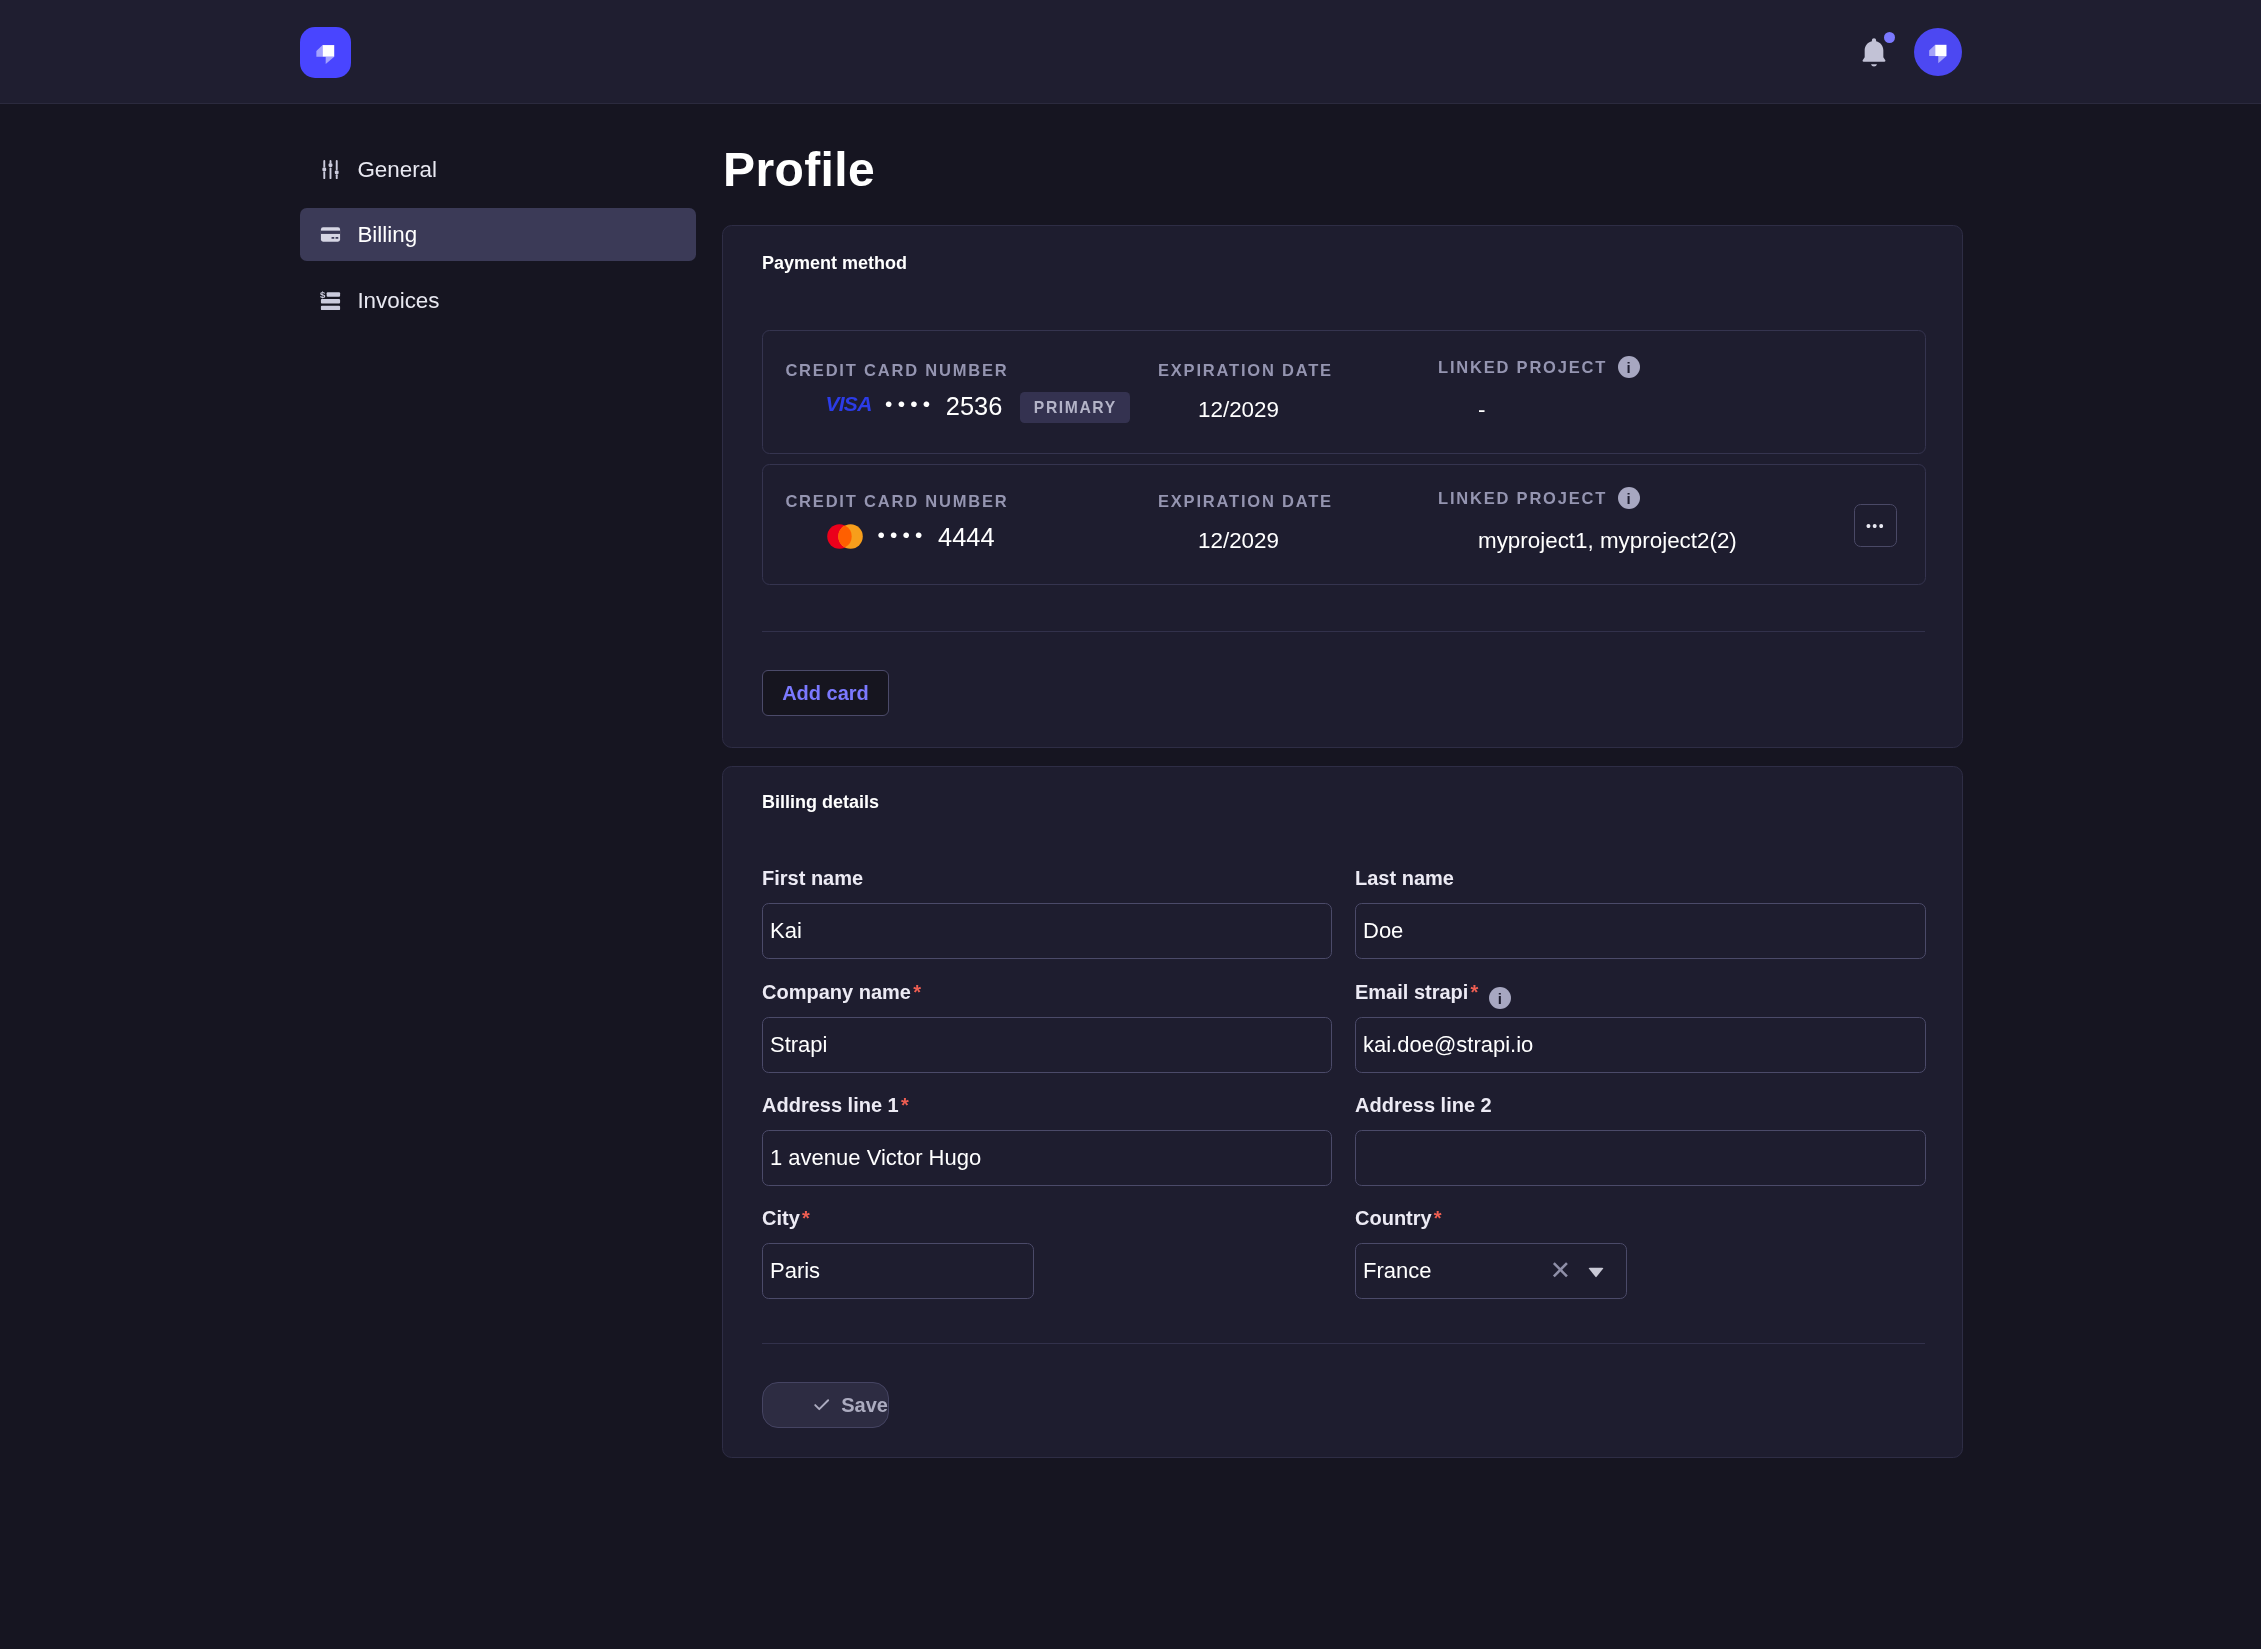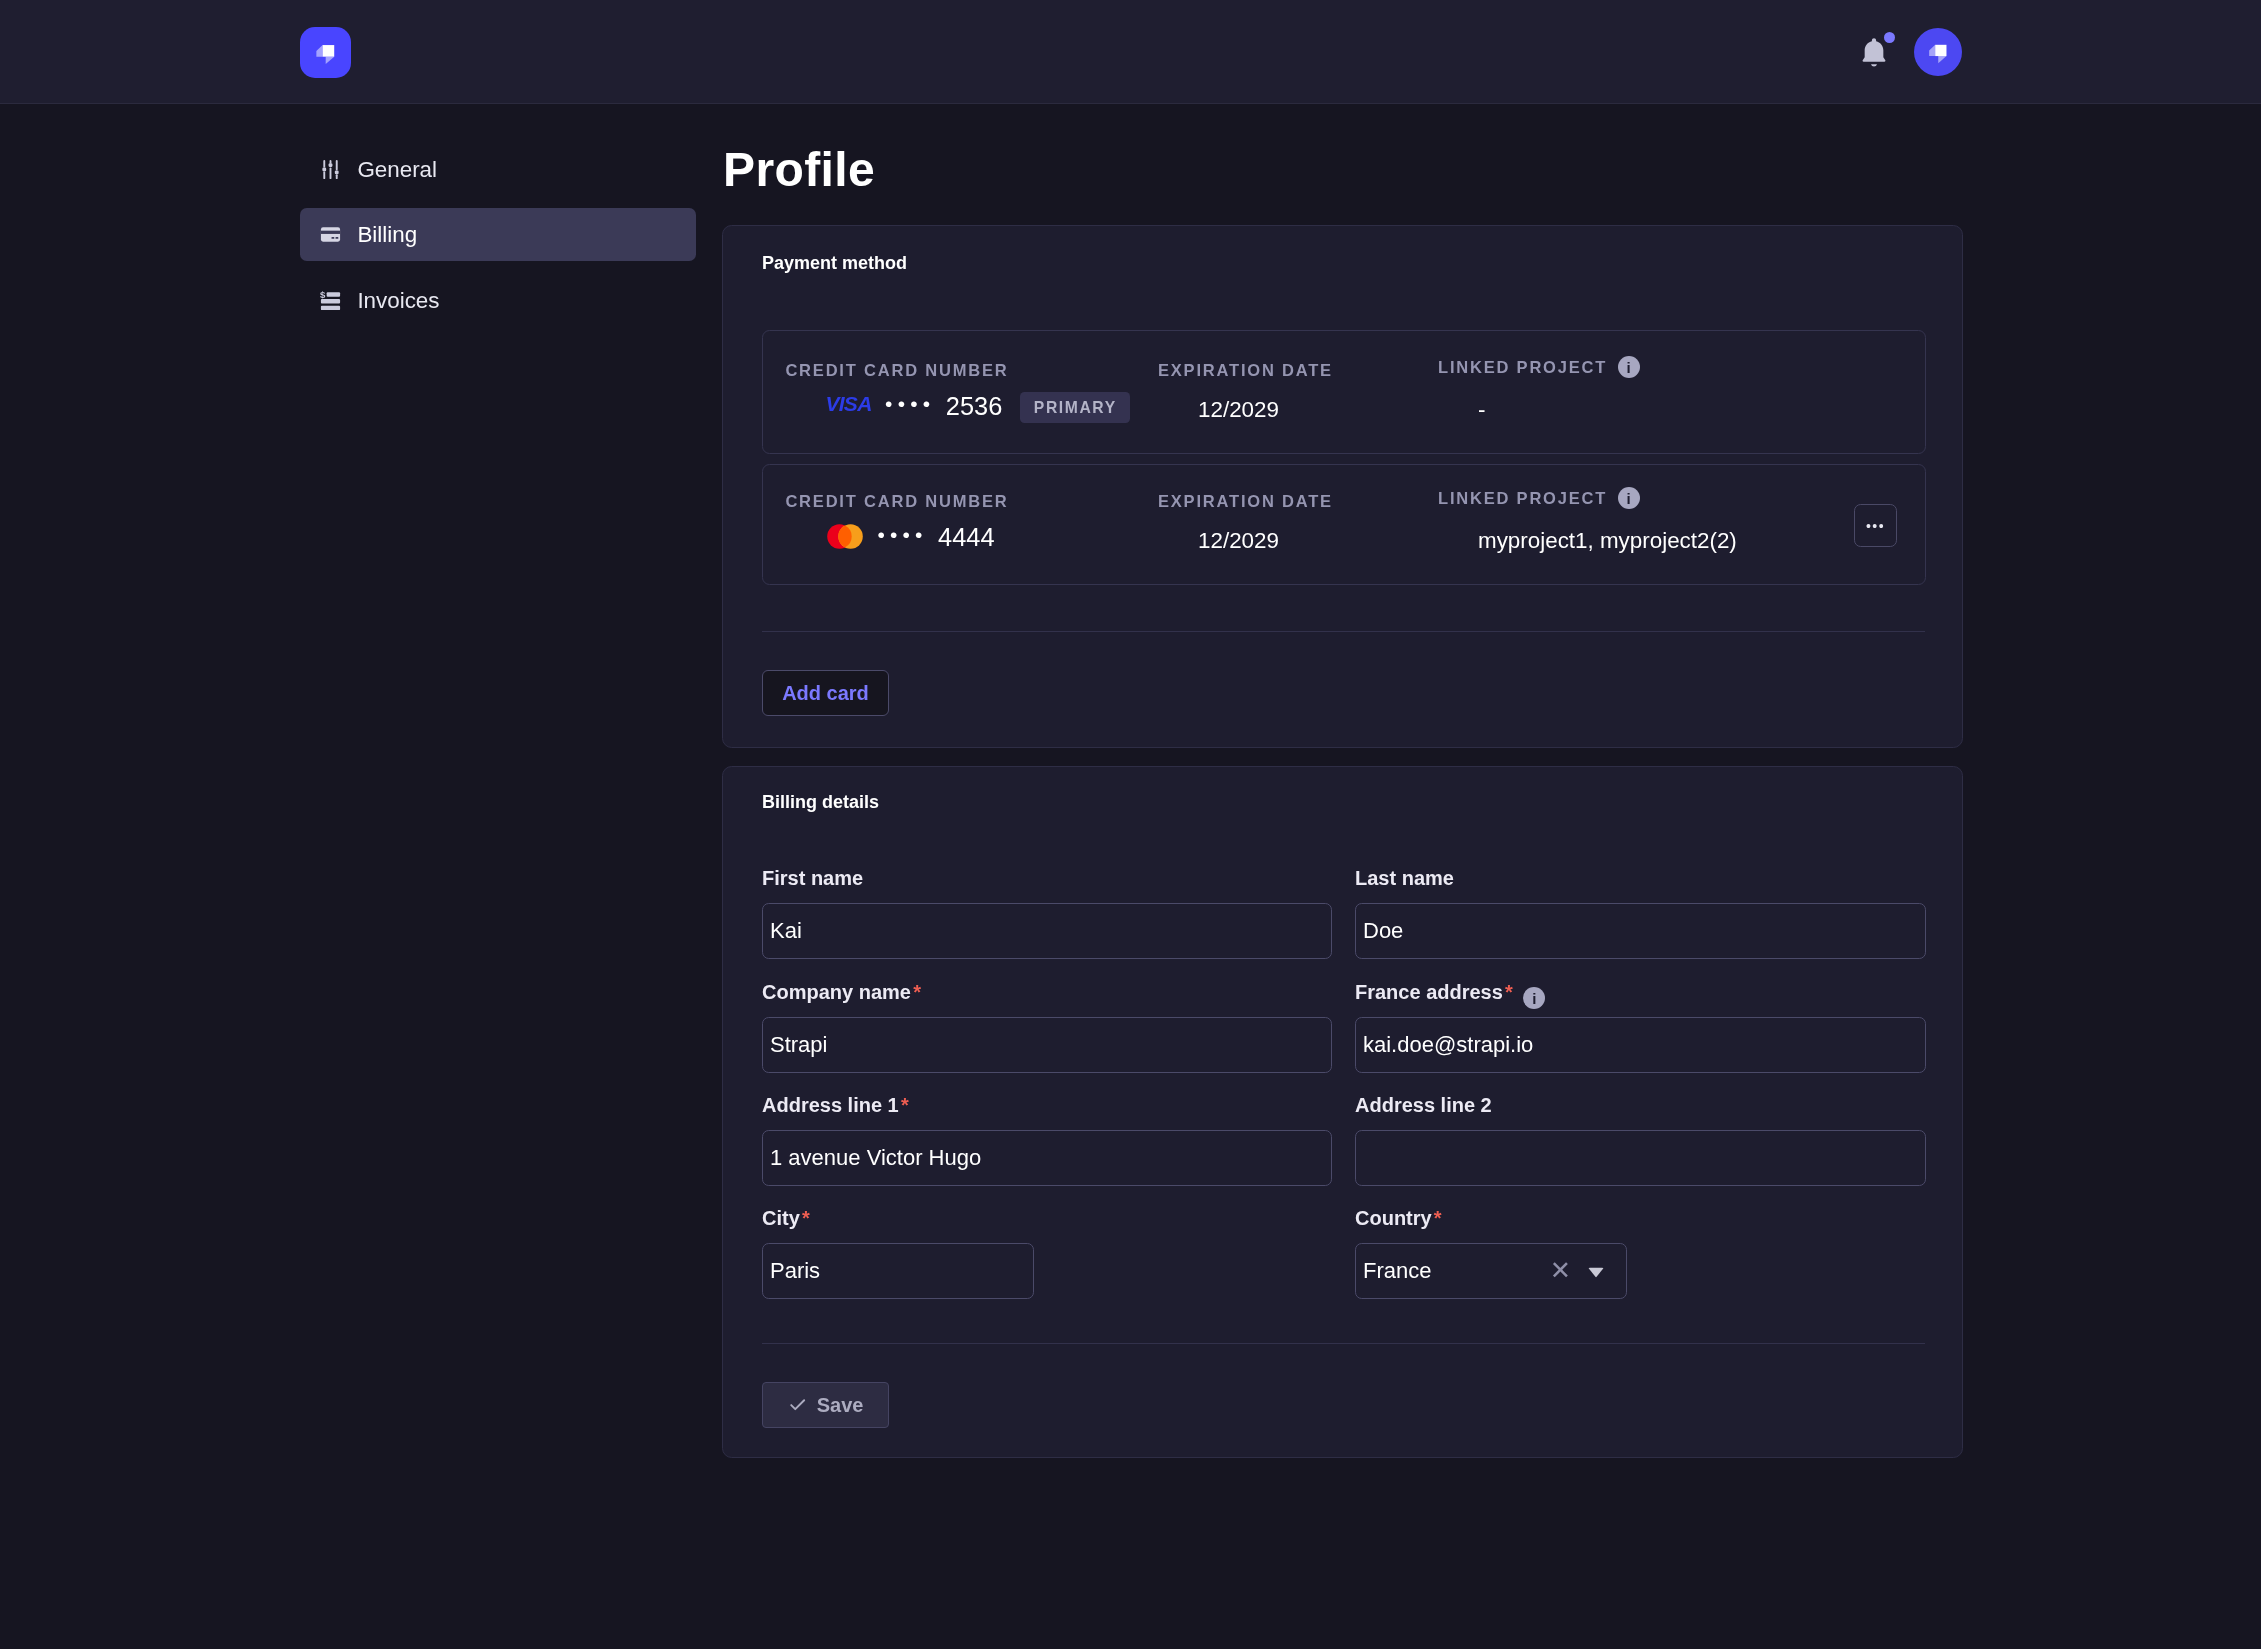--- a/index.html
+++ b/index.html
@@ -108,23 +108,23 @@
     position:absolute; right:55px; top:50%; transform:translateY(-50%);
     color:#8f8fa8; font-size:25.4px; font-family:"DejaVu Sans",sans-serif; line-height:1; cursor:pointer;
   }
   .combo .caret {
     position:absolute; right:22.4px; top:50%; transform:translateY(-35%);
     width:0; height:0; border-left:8.2px solid transparent; border-right:8.2px solid transparent;
     border-top:10.5px solid #c9c9d6; border-radius:2.2px; cursor:pointer;
   }
   .save-btn {
     position:absolute; left:39px; width:127px; height:46px;
-    background:#2d2c42; border:0.7px solid #454462; border-radius:4px;
+    background:#2d2c42; border:0.7px solid #454462; border-radius:16px;
     color:#acacc0; font-size:20px; font-weight:600; cursor:pointer;
-    display:flex; align-items:center; justify-content:center; gap:9.7px;
+    display:flex; align-items:center; justify-content:flex-end; gap:9.7px;
     font-family:inherit;
   }
 </style>
 </head>
 <body>
 
 <header class="topbar">
   <div class="logo-btn">
     <span style="display:flex;">
       <svg width="34" height="34" viewBox="0 0 24 24">
@@ -273,21 +273,21 @@
     <div class="field" style="left:632px; top:100px; width:571px;">
       <label><span>Last name</span></label>
       <input readonly="" value="Doe" style="">
     </div>
 
     <div class="field" style="left:39px; top:214px; width:570px;">
       <label><span>Company name</span><span class="req">*</span></label>
       <input readonly="" value="Strapi" style="">
     </div>
     <div class="field" style="left:632px; top:214px; width:571px;">
-      <label><span>France address</span><span class="req">*</span><span class="info-icon"></span></label>
+      <label><span>Email strapi</span><span class="req">*</span><span class="info-icon"></span></label>
       <input readonly="" value="kai.doe@strapi.io" style="">
     </div>
 
     <div class="field" style="left:39px; top:327px; width:570px;">
       <label><span>Address line 1</span><span class="req">*</span></label>
       <input readonly="" value="1 avenue Victor Hugo" style="">
     </div>
     <div class="field" style="left:632px; top:327px; width:571px;">
       <label><span>Address line 2</span></label>
       <input readonly="" value="" style="">

